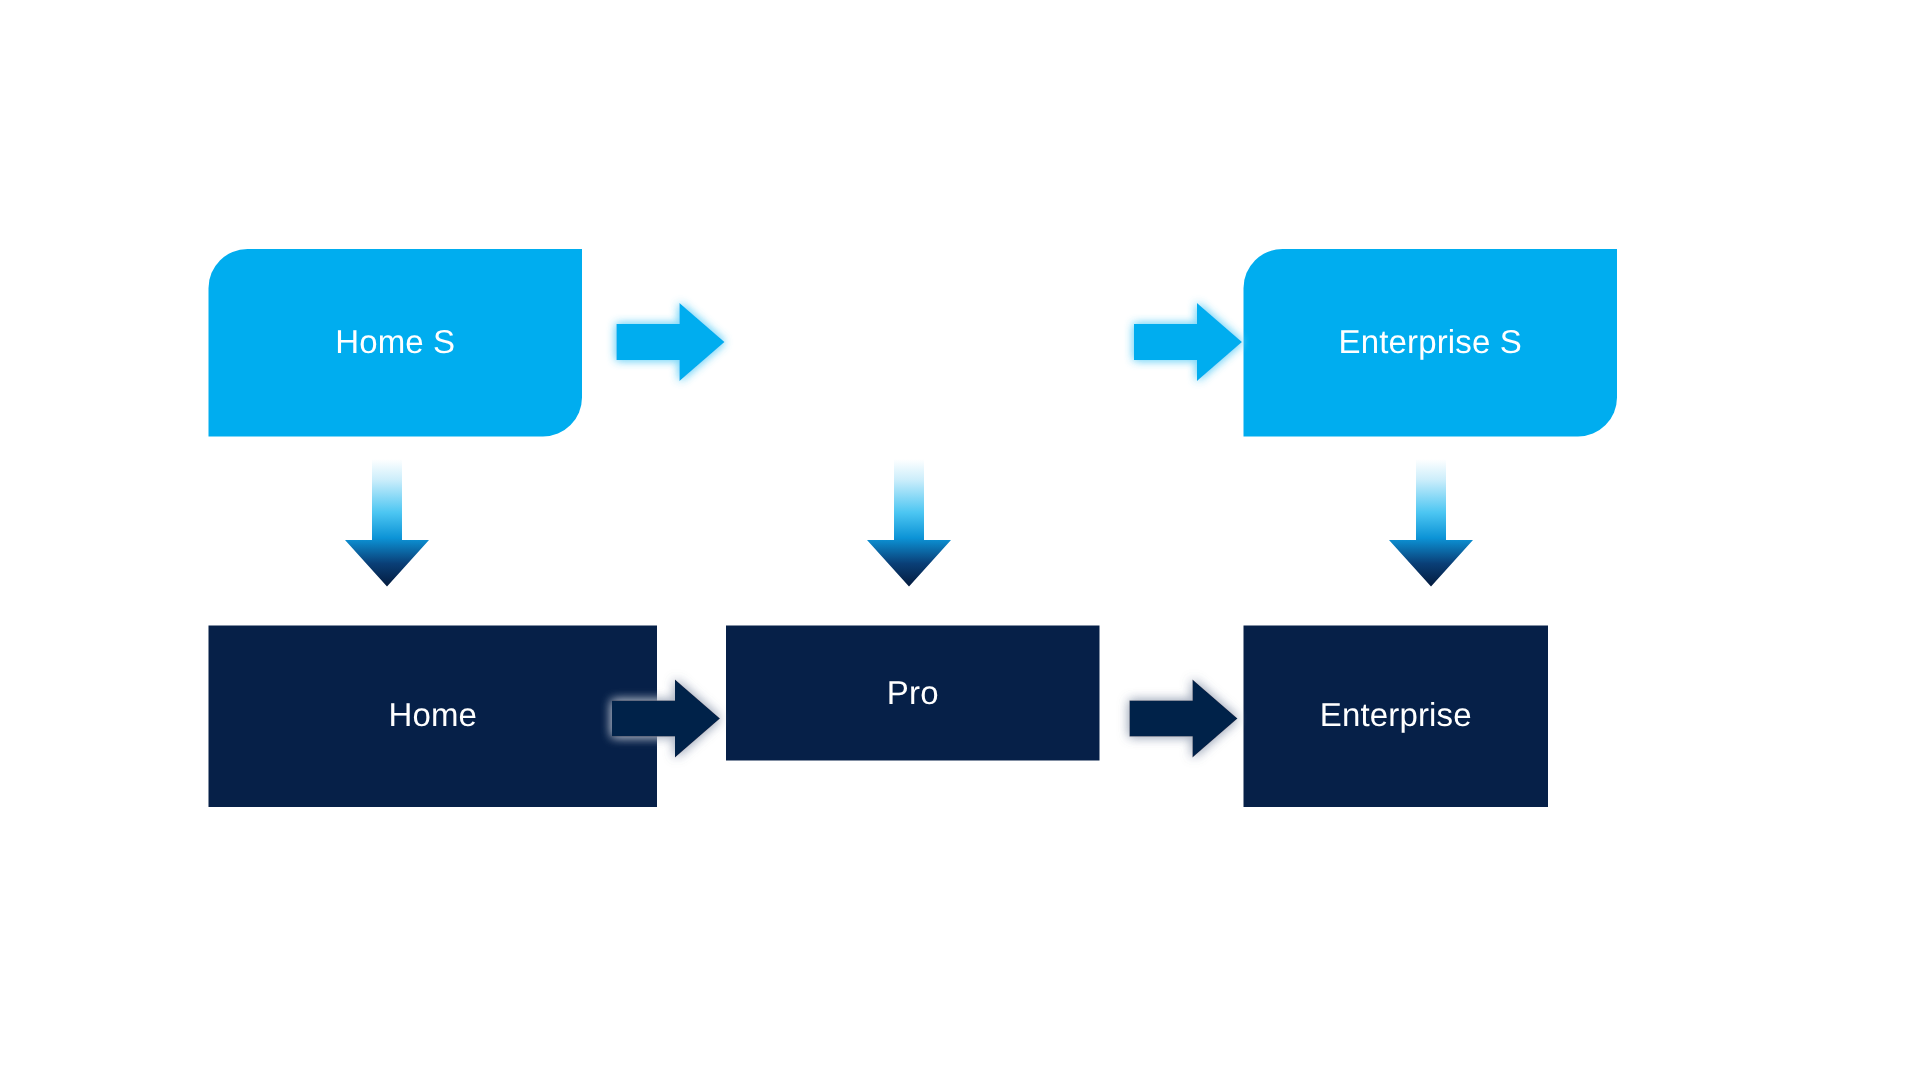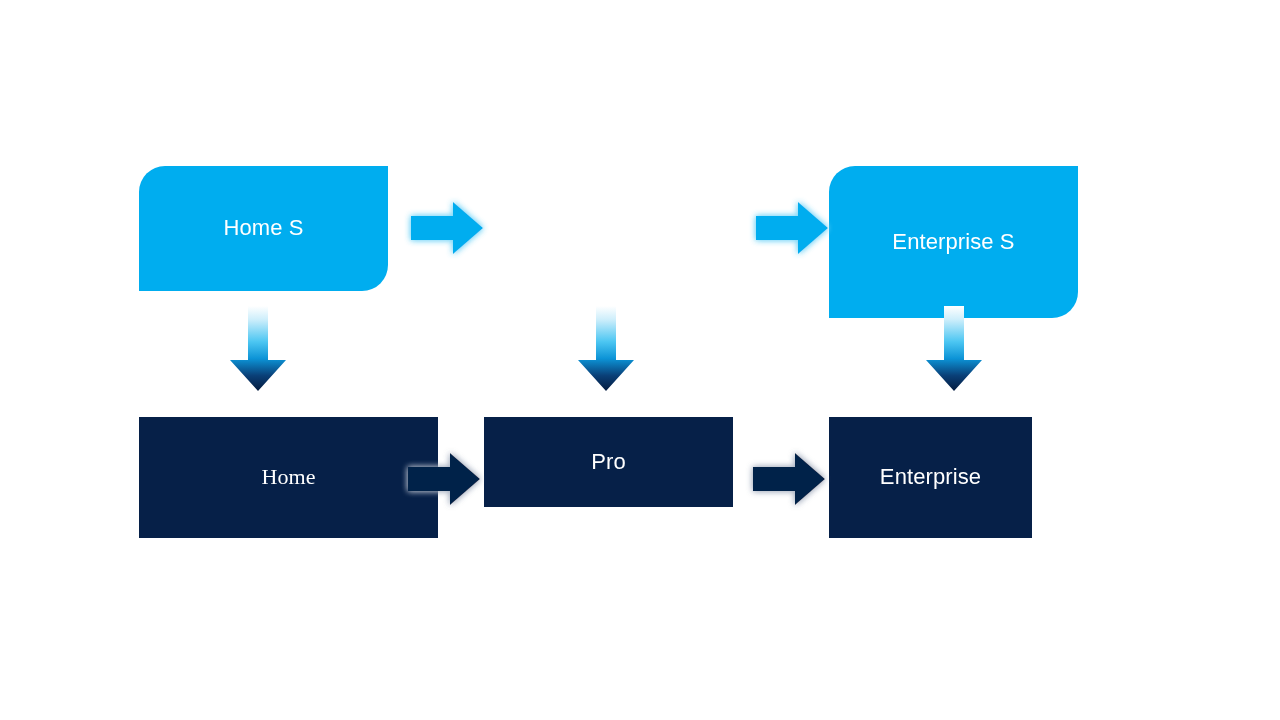--- a/index.html
+++ b/index.html
@@ -71,21 +71,21 @@
 </head>
 <body>
 
 <div id="canvas">
 
   <div class="node service" style="left:139px; top:166px; width:249px; height:125px;">
     <span>Home S</span>
   </div>
 
 
-  <div class="node service" style="left:829px; top:166px; width:249px; height:152px;">
+  <div class="node service" style="left:829px; top:166px; width:249px; height:125px;">
     <span>Enterprise S</span>
   </div>
 
   <div class="h-arrow" style="left:406px; top:197px;">
     <svg width="82" height="62" viewBox="0 0 82 62" aria-hidden="true">
       <defs>
         <filter id="glowCyan1" x="-45%" y="-45%" width="190%" height="190%">
           <feGaussianBlur stdDeviation="3.2" result="b"></feGaussianBlur>
           <feFlood flood-color="#7FD8F8" flood-opacity="0.95"></feFlood>
           <feComposite in2="b" operator="in" result="g"></feComposite>
@@ -159,21 +159,21 @@
           <stop offset="42%" stop-color="#4CC6F2"></stop>
           <stop offset="62%" stop-color="#0C93D6"></stop>
           <stop offset="82%" stop-color="#0A3F77"></stop>
           <stop offset="100%" stop-color="#041B3E"></stop>
         </linearGradient>
       </defs>
       <path d="M19,0 L39,0 L39,54 L57,54 L29,85 L1,54 L19,54 Z" fill="url(#vgrad3)"></path>
     </svg>
   </div>
 
-  <div class="node product" style="left:139px; top:417px; width:299px; height:121px;font-family:Liberation Serif, serif;">
+  <div class="node product" style="left:139px; top:417px; width:299px; height:121px;">
     <span>Home</span>
   </div>
 
   <div class="node product" style="left:484px; top:417px; width:249px; height:90px;">
     <span>Pro</span>
   </div>
 
   <div class="node product" style="left:829px; top:417px; width:203px; height:121px;">
     <span>Enterprise</span>
   </div>

